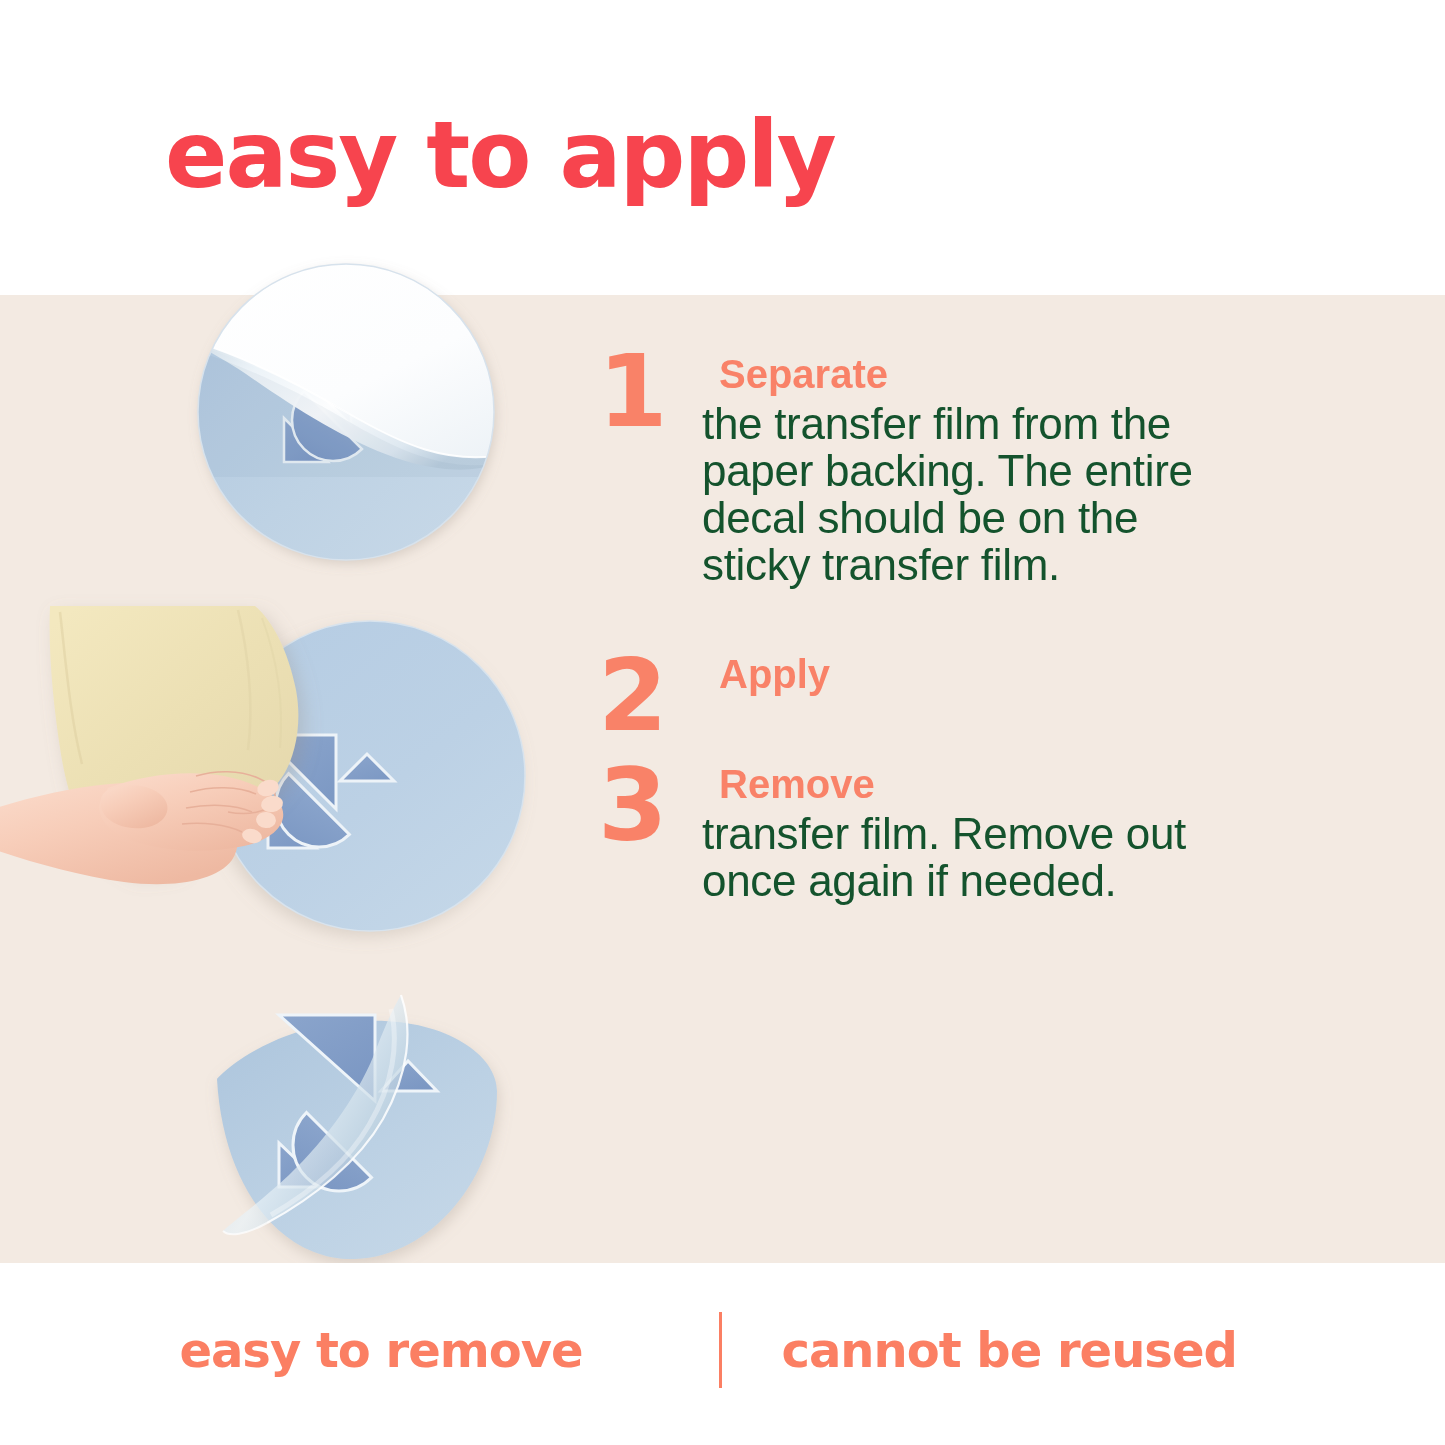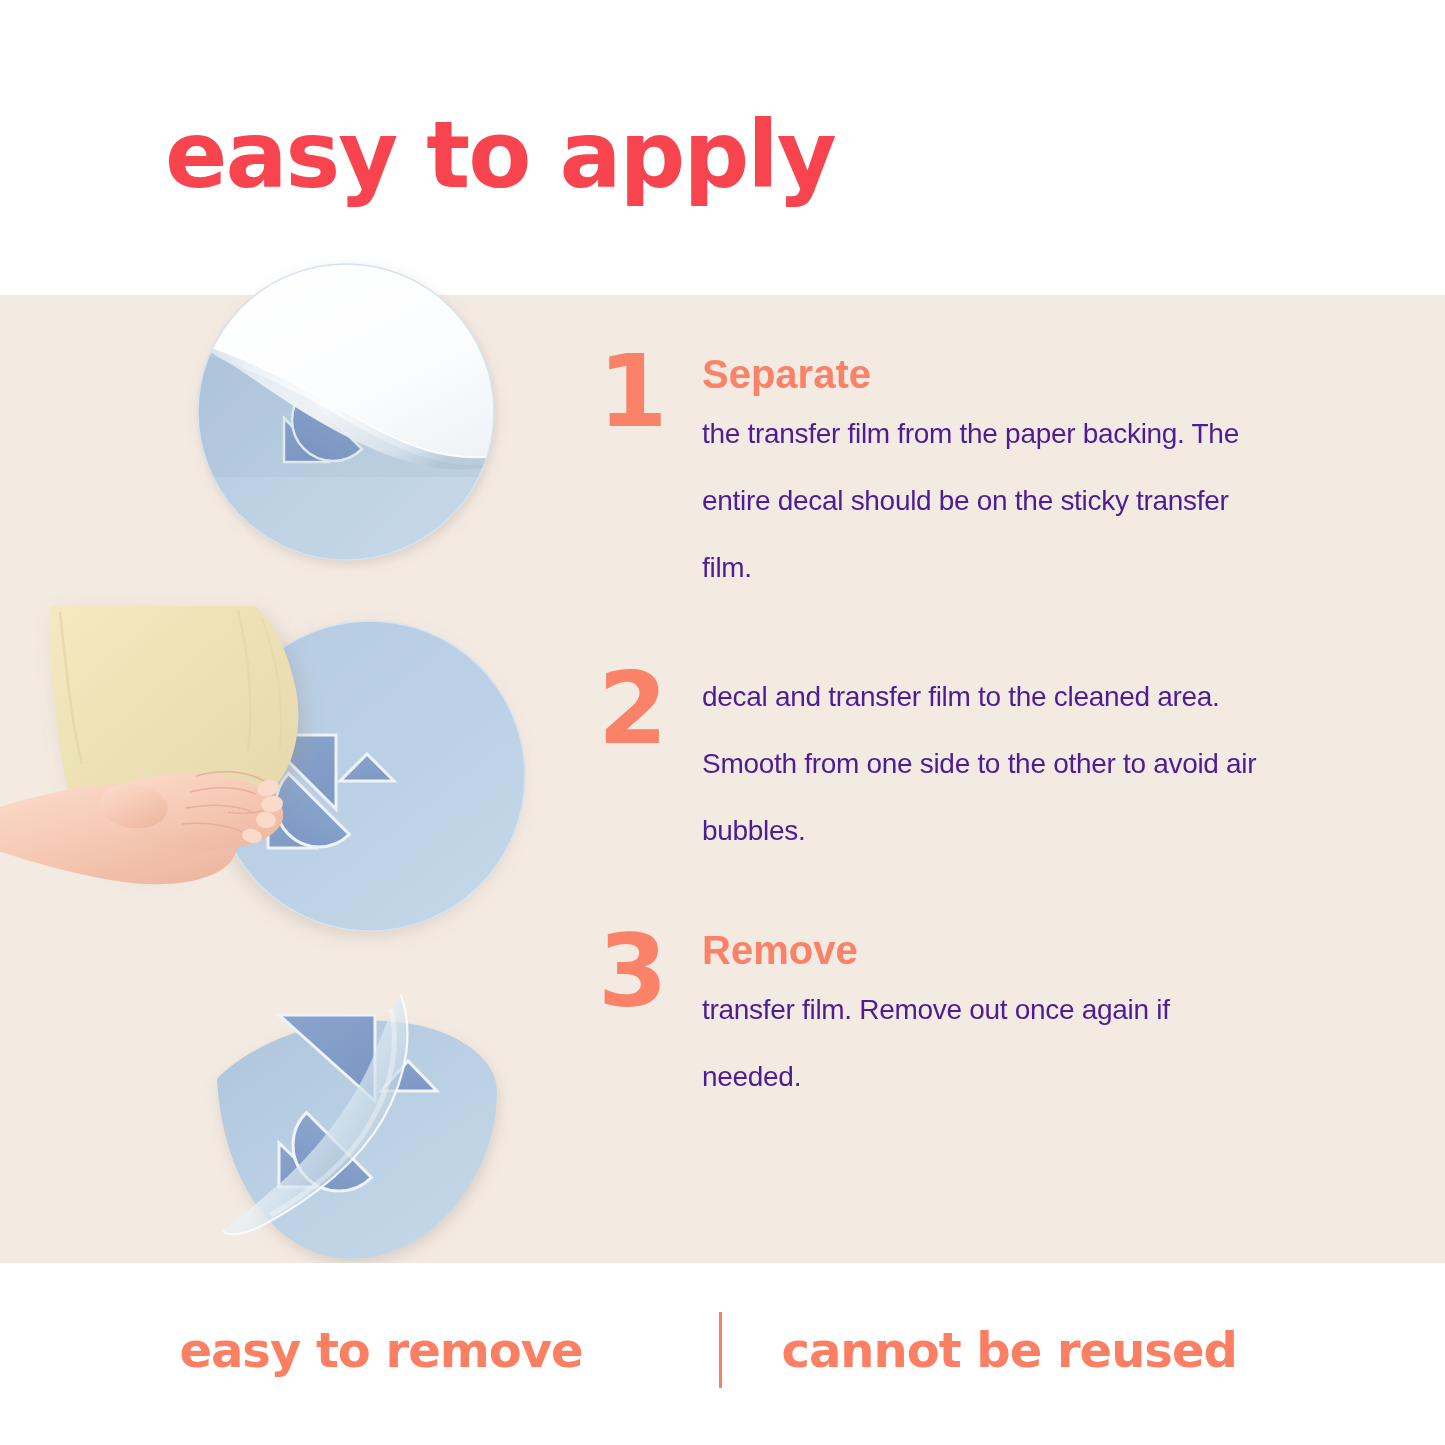--- a/index.html
+++ b/index.html
@@ -40,26 +40,26 @@
   .step-num{
     position:absolute;left:0;top:-8px;width:88px;
     font-size:100px;line-height:100px;font-weight:bold;
     color:#f98268;
     font-family:"DejaVu Sans", sans-serif;
     text-align:left;
   }
   .step-body{margin-left:104px;}
   .step-title{
     font-size:40px;line-height:48px;font-weight:bold;
-    color:#f98268;letter-spacing:0px;margin:0 0 2px 0;
+    color:#f98268;letter-spacing:0px;margin:0 0 2px 17px;
     font-family:"Liberation Sans", sans-serif;
   }
   .step-text{
-    font-size:28px;line-height:67px;font-weight:normal;
-    color:#4c1d95;letter-spacing:-0.3px;
+    font-size:44px;line-height:47px;font-weight:normal;
+    color:#14532d;letter-spacing:-0.3px;
     font-family:"Liberation Sans", sans-serif;
   }
   #step-2 .step-num{top:-4px;}
   #step-3 .step-num{top:-4px;}
 
   
   .footer{
     position:absolute;left:0;top:1263px;width:1445px;height:182px;
     background:#ffffff;
   }
@@ -296,21 +296,21 @@
       <div class="step-num">1</div>
       <div class="step-body">
         <div class="step-title">Separate</div>
         <div class="step-text">the transfer film from the paper backing. The entire decal should be on the sticky transfer film.</div>
       </div>
     </div>
 
     <div class="step" id="step-2">
       <div class="step-num">2</div>
       <div class="step-body">
-        <div class="step-text">decal and transfer film to the cleaned area. Smooth from one side to the other to avoid air bubbles.</div>
+        <div class="step-title">Apply</div>
       </div>
     </div>
 
     <div class="step" id="step-3">
       <div class="step-num">3</div>
       <div class="step-body">
         <div class="step-title">Remove</div>
         <div class="step-text">transfer film. Remove out once again if needed.</div>
       </div>
     </div>

